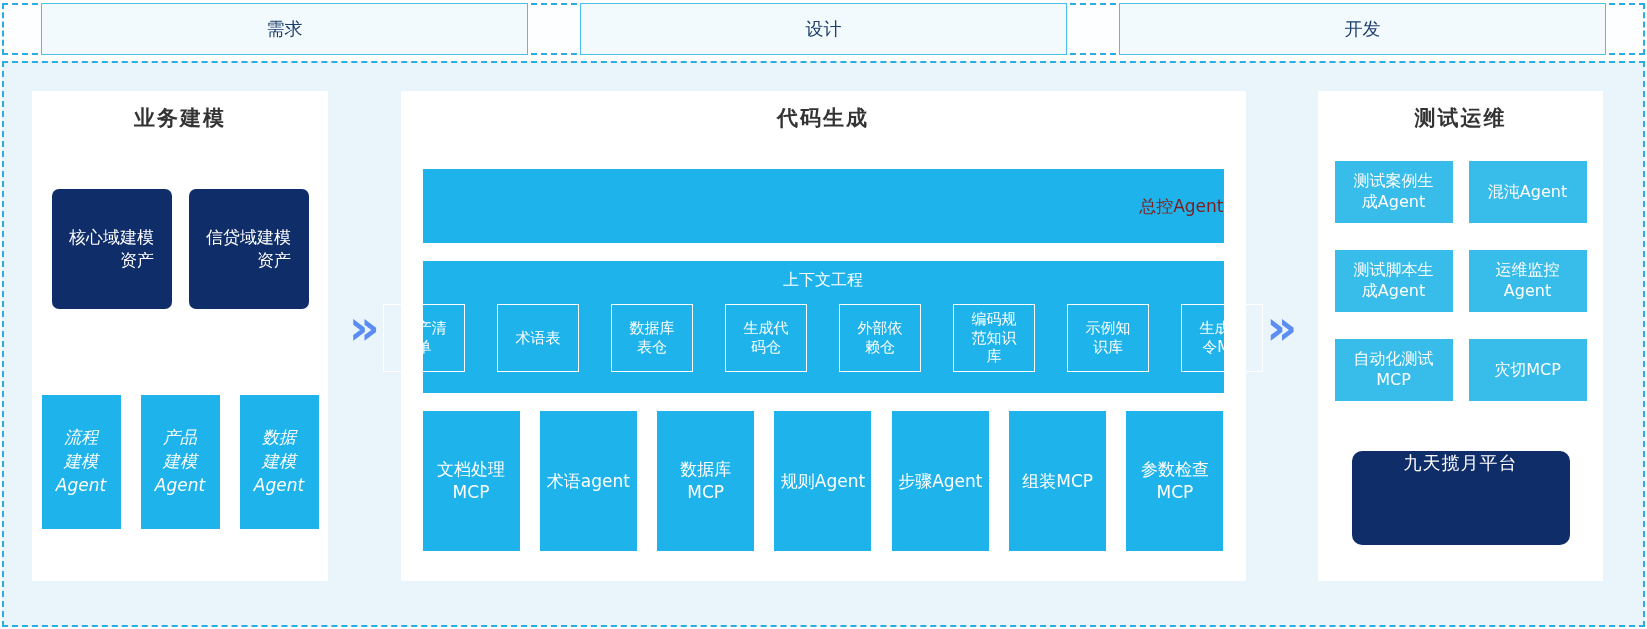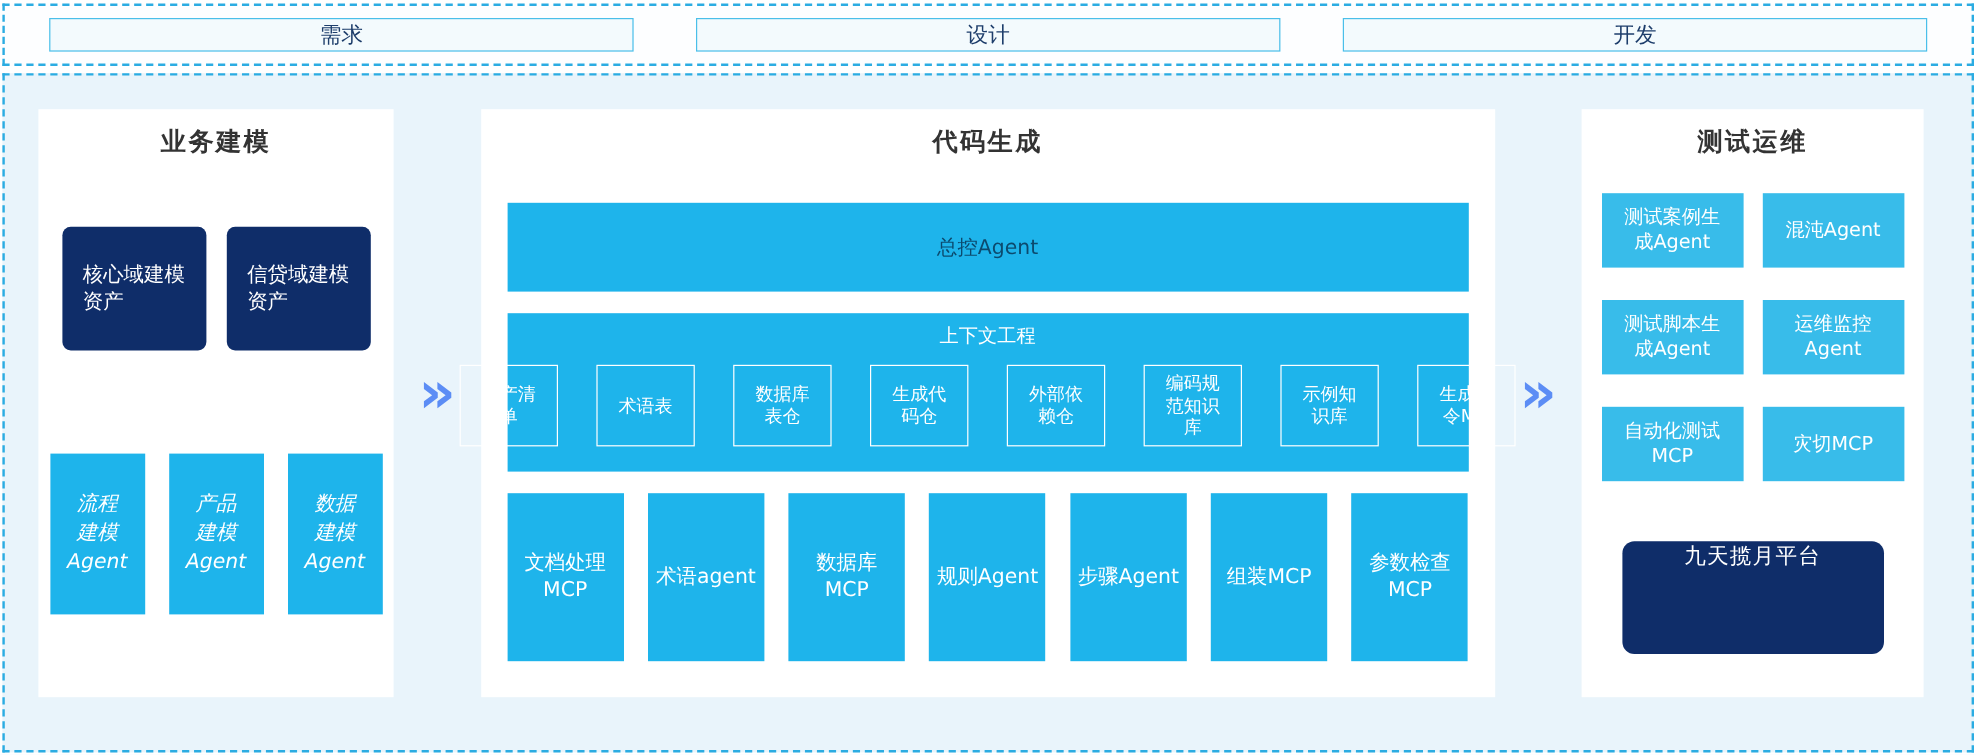--- a/index.html
+++ b/index.html
@@ -22,21 +22,21 @@
   }
   .pre{white-space:pre-line;}
 
   
   .phase-strip{
     margin:3px 2px 0;height:52px;border:2px dashed var(--dash);
     background:#FDFEFF;display:flex;align-items:center;
     padding:0 37px;gap:52px;
   }
   .phase-box{
-    flex:1;height:28px;background:var(--phase_bg);
+    flex:1;height:52px;background:var(--phase_bg);
     border:1px solid var(--phase_border);
     display:flex;align-items:center;justify-content:center;
     font-size:18px;font-weight:500;color:var(--phase_text);
   }
 
   
   .main-frame{
     margin:6px 2px 2px;height:566px;border:2px dashed var(--dash);
     background:var(--frame_bg);
     display:flex;align-items:flex-start;
@@ -52,35 +52,35 @@
   }
   .flow-gap{flex:1;align-self:stretch;display:flex;justify-content:center;padding-top:212px;}
   .flow-arrow{
     font-size:48px;font-weight:bold;color:var(--arrow);
     line-height:1;user-select:none;
   }
 
   
   .asset-row{margin-top:58px;display:flex;gap:17px;}
   .asset-box{
-    width:120px;height:103px;background:var(--navy);border-radius:7px;
-    color:#fff;font-size:17px;line-height:1.35;text-align:left;
+    width:120px;height:120px;background:var(--navy);border-radius:7px;
+    color:#fff;font-size:17px;line-height:1.35;text-align:right;
     display:flex;align-items:center;justify-content:center;
   }
   .agent-row{margin-top:86px;display:flex;gap:20px;}
   .agent-box{
     width:79px;height:134px;background:var(--cyan);
     color:#fff;font-size:17px;line-height:1.4;text-align:center;
     display:flex;align-items:center;justify-content:center;font-style:italic;
   }
 
   
   .master-bar{
     margin-top:38px;width:calc(100% - 44px);height:74px;background:var(--cyan);
-    color:#0c4a6e;font-size:17px;display:flex;align-items:center;justify-content:center;
+    color:#7f1d1d;font-size:17px;display:flex;align-items:center;justify-content:flex-end;
   }
   .context-box{
     margin-top:18px;width:calc(100% - 44px);height:132px;background:var(--cyan);
     color:#fff;display:flex;flex-direction:column;align-items:center;
   }
   .context-title{padding-top:9px;font-size:16px;text-align:center;}
   .context-items{margin-top:13px;display:flex;justify-content:center;gap:32px;}
   .context-item{
     width:82px;height:68px;border:1px solid #ffffff;
     display:flex;align-items:center;justify-content:center;

